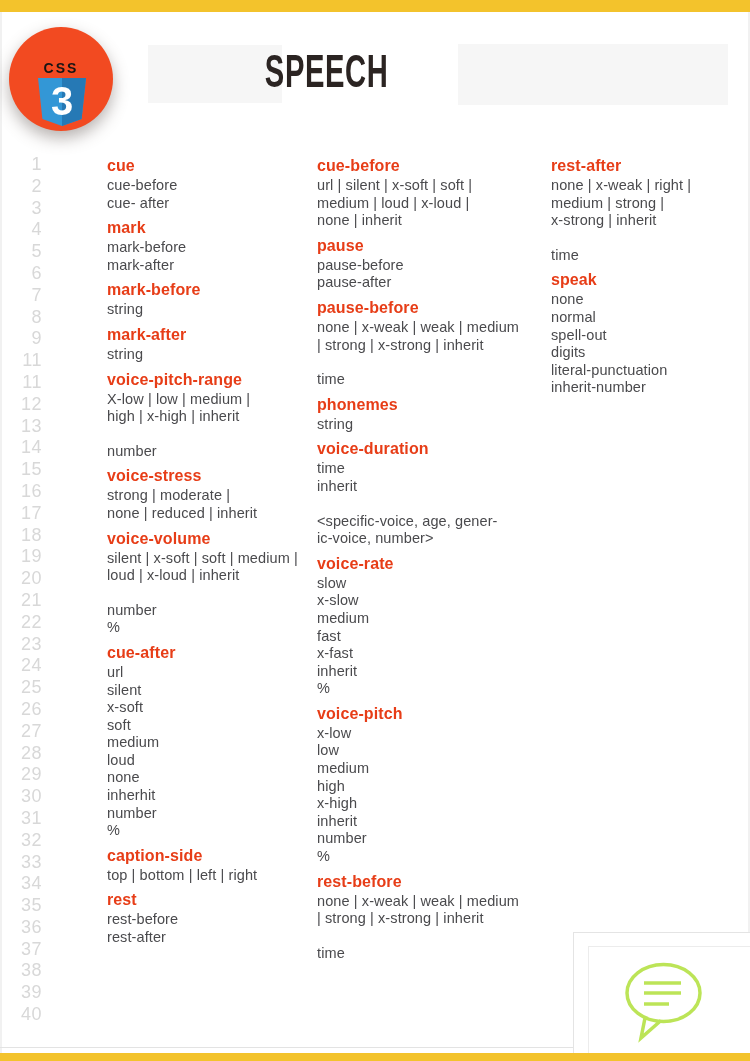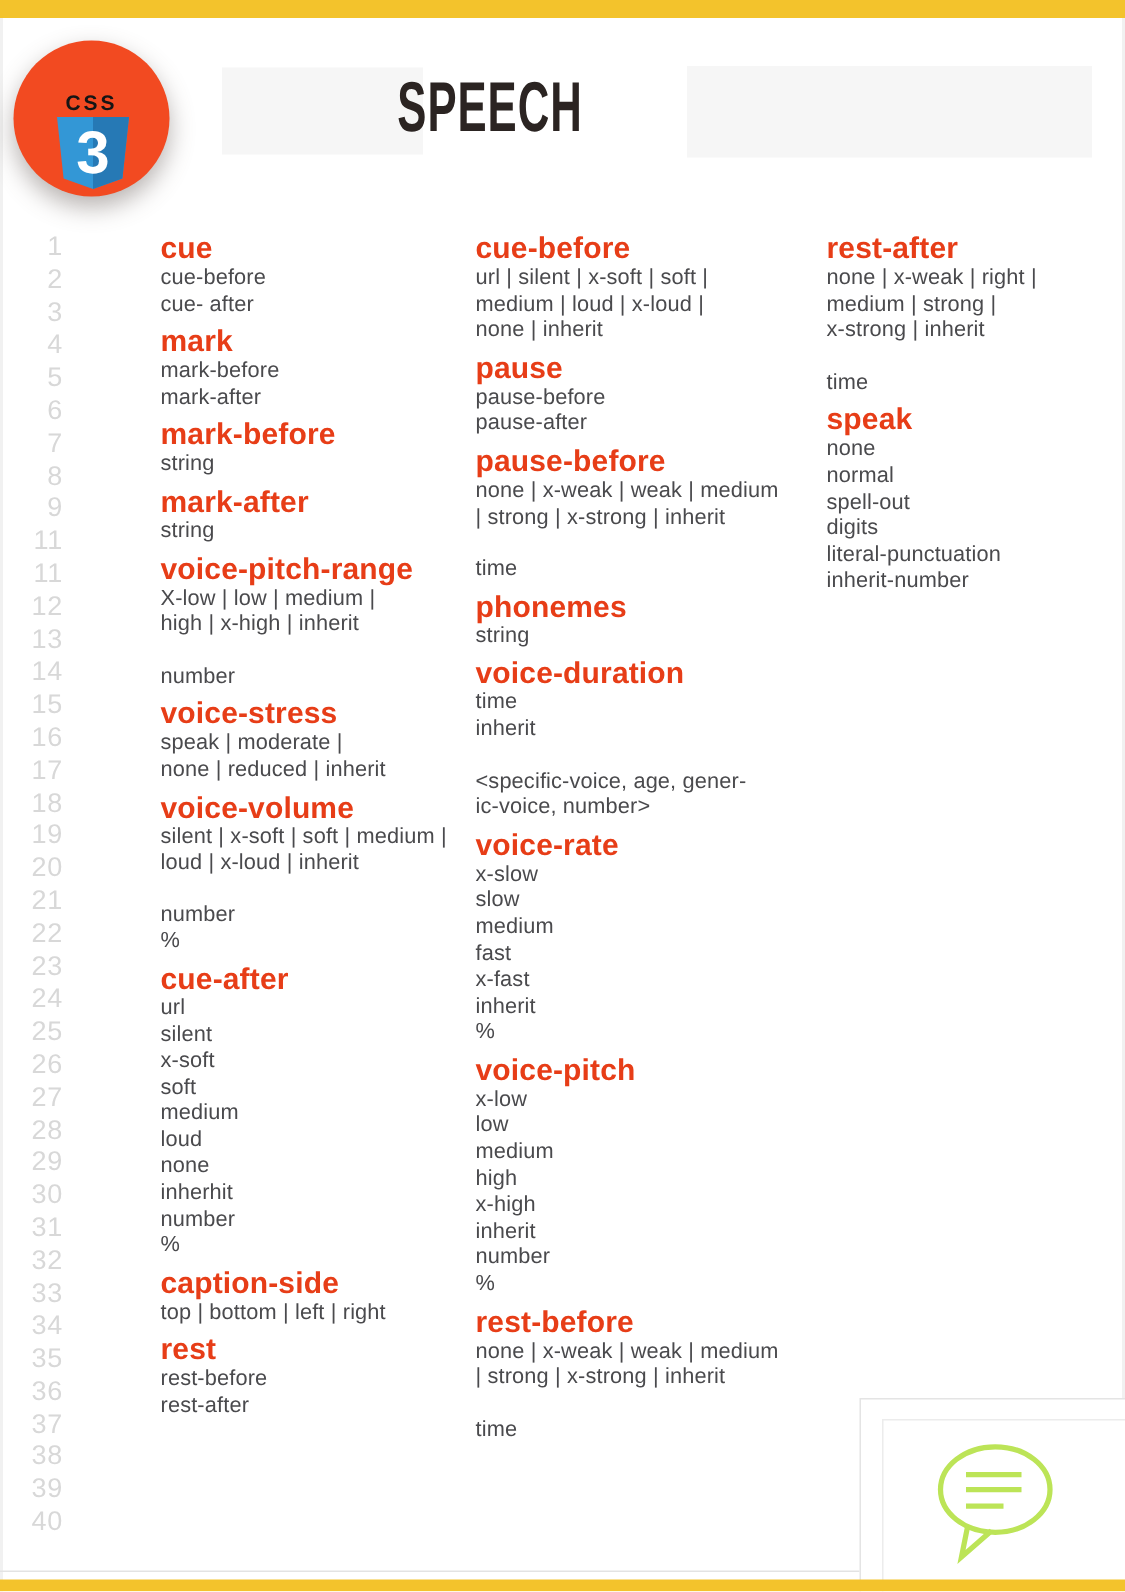--- a/index.html
+++ b/index.html
@@ -27,21 +27,21 @@
   .title-wrap span{display:inline-block;transform:scaleX(.62);transform-origin:center;
         font-size:47px;font-weight:bold;letter-spacing:1px;color:var(--title);line-height:44px;}
 
   .line-numbers{position:absolute;left:0;top:154px;width:42px;text-align:right;
         color:var(--lnum);font-size:18px;line-height:21.8px;letter-spacing:.5px;}
 
   .col{position:absolute;top:150px;}
   .col-1{left:107px;width:216px;}
   .col-2{left:317px;width:230px;}
   .col-3{left:551px;width:192px;}
-  .block h3{margin:7px 0 2px;font-size:20px;line-height:18px;font-weight:700;
+  .block h3{margin:7px 0 2px;font-size:16px;line-height:18px;font-weight:700;
         color:var(--red);letter-spacing:.1px;}
   .vg{margin:0;}
   .vg + .vg{margin-top:17px;}
   .vline{font-size:14.5px;line-height:17.6px;color:var(--body);white-space:nowrap;letter-spacing:.1px;}
 
   .deco-outer{position:absolute;left:573px;top:932px;width:210px;height:160px;background:#fff;
         border:1px solid #e4e4e4;z-index:10;}
   .deco-inner{position:absolute;left:14px;top:13px;width:220px;height:170px;background:#fff;
         border:1px solid #ececec;}
   .bubble{position:absolute;left:47px;top:26px;}
@@ -143,21 +143,21 @@
           <div class="vline">X-low | low | medium |</div>
           <div class="vline">high | x-high | inherit</div>
         </div>
         <div class="vg">
           <div class="vline">number</div>
         </div>
       </div>
       <div class="block">
         <h3>voice-stress</h3>
         <div class="vg">
-          <div class="vline">speak | moderate |</div>
+          <div class="vline">strong | moderate |</div>
           <div class="vline">none | reduced | inherit</div>
         </div>
       </div>
       <div class="block">
         <h3>voice-volume</h3>
         <div class="vg">
           <div class="vline">silent | x-soft | soft | medium |</div>
           <div class="vline">loud | x-loud | inherit</div>
         </div>
         <div class="vg">
@@ -237,22 +237,22 @@
           <div class="vline">inherit</div>
         </div>
         <div class="vg">
           <div class="vline">&lt;specific-voice, age, gener-</div>
           <div class="vline">ic-voice, number&gt;</div>
         </div>
       </div>
       <div class="block">
         <h3>voice-rate</h3>
         <div class="vg">
+          <div class="vline">slow</div>
           <div class="vline">x-slow</div>
-          <div class="vline">slow</div>
           <div class="vline">medium</div>
           <div class="vline">fast</div>
           <div class="vline">x-fast</div>
           <div class="vline">inherit</div>
           <div class="vline">%</div>
         </div>
       </div>
       <div class="block">
         <h3>voice-pitch</h3>
         <div class="vg">

